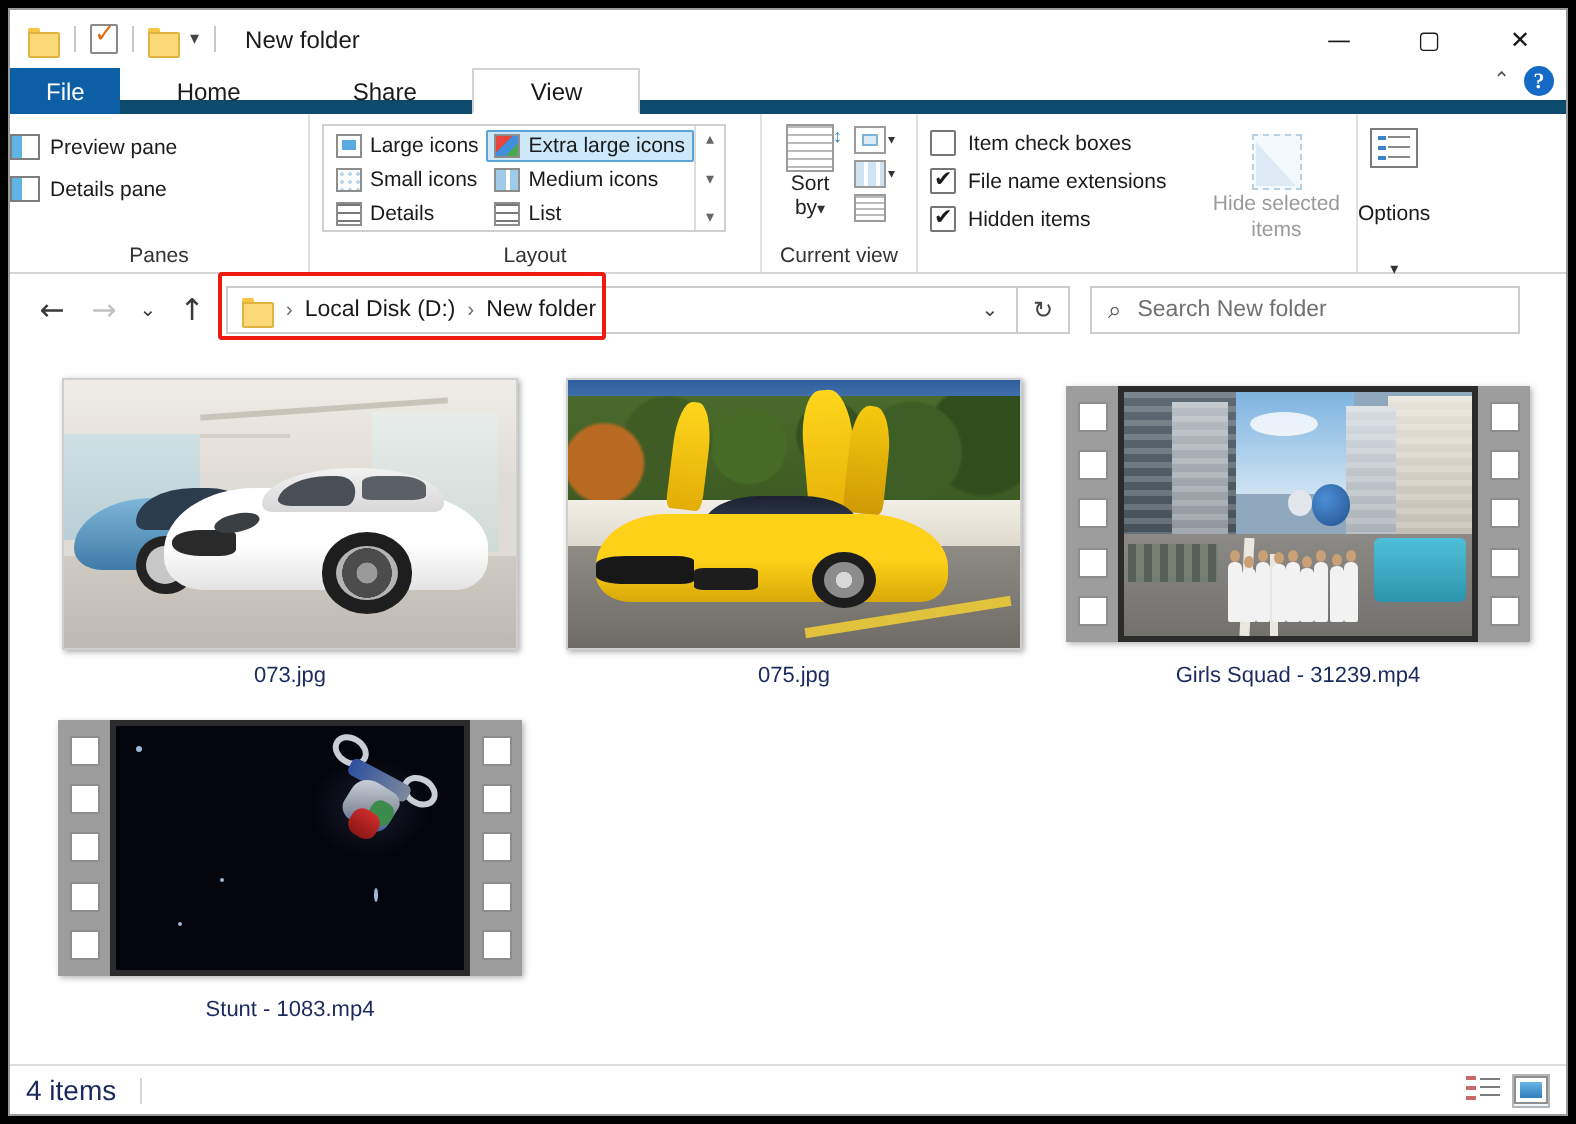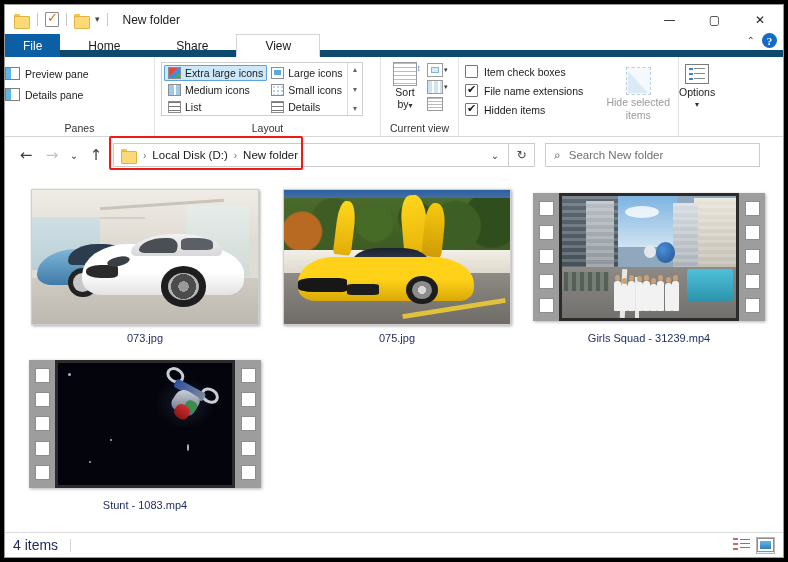--- a/index.html
+++ b/index.html
@@ -202,21 +202,21 @@
     width:25px; height:28px; border:1px dashed #b9cfe2; background:#f4f9fd; position:relative;
   }
   .hide-ico::after {
     content:""; position:absolute; left:1px; bottom:1px; width:0; height:0;
     border-left:20px solid #dceaf6; border-top:22px solid transparent;
   }
   .hide-lbl { font-size:10.5px; color:#9a9a9a; text-align:center; line-height:11px; }
 
   
   .g-options { width:74px; border-right:none; }
-  .opt-wrap { display:flex; flex-direction:column; align-items:center; padding-top:5px; gap:2px; }
+  .opt-wrap { display:flex; flex-direction:column; align-items:center; padding-top:5px; gap:17px; }
   .opt-ico {
     width:24px; height:20px; border:1px solid #7b7b7b; background:#fff; position:relative;
   }
   .opt-ico::after {
     content:""; position:absolute; left:8px; top:3px; right:3px; height:14px;
     background:repeating-linear-gradient(180deg,#8a8a8a 0 1px, #fff 1px 5px);
   }
   .opt-ico::before {
     content:""; position:absolute; left:3px; top:3px; width:4px; height:14px;
     background:repeating-linear-gradient(180deg,#3f85c6 0 2px,#fff 2px 5px);
@@ -505,45 +505,45 @@
         </div>
       </div>
       <div class="rgroup-title">Panes</div>
     </div>
 
     <div class="rgroup g-layout">
       <div class="rgroup-body">
         <div class="layout-box">
           <div class="layout-cols">
             <div class="lcol">
+              <div class="litem">
+                <span class="l-ico lg"></span>
+                <span>Large icons</span>
+              </div>
+              <div class="litem">
+                <span class="l-ico sm"></span>
+                <span>Small icons</span>
+              </div>
+              <div class="litem">
+                <span class="l-ico det"></span>
+                <span>Details</span>
+              </div>
+            </div>
+            <div class="lcol">
               <div class="litem sel">
                 <span class="l-ico xl"></span>
                 <span>Extra large icons</span>
               </div>
               <div class="litem">
                 <span class="l-ico md"></span>
                 <span>Medium icons</span>
               </div>
               <div class="litem">
                 <span class="l-ico list"></span>
                 <span>List</span>
-              </div>
-            </div>
-            <div class="lcol">
-              <div class="litem">
-                <span class="l-ico lg"></span>
-                <span>Large icons</span>
-              </div>
-              <div class="litem">
-                <span class="l-ico sm"></span>
-                <span>Small icons</span>
-              </div>
-              <div class="litem">
-                <span class="l-ico det"></span>
-                <span>Details</span>
               </div>
             </div>
           </div>
           <div class="layout-scroll">
             <span>▴</span>
             <span>▾</span>
             <span>▾</span>
           </div>
         </div>
       </div>

